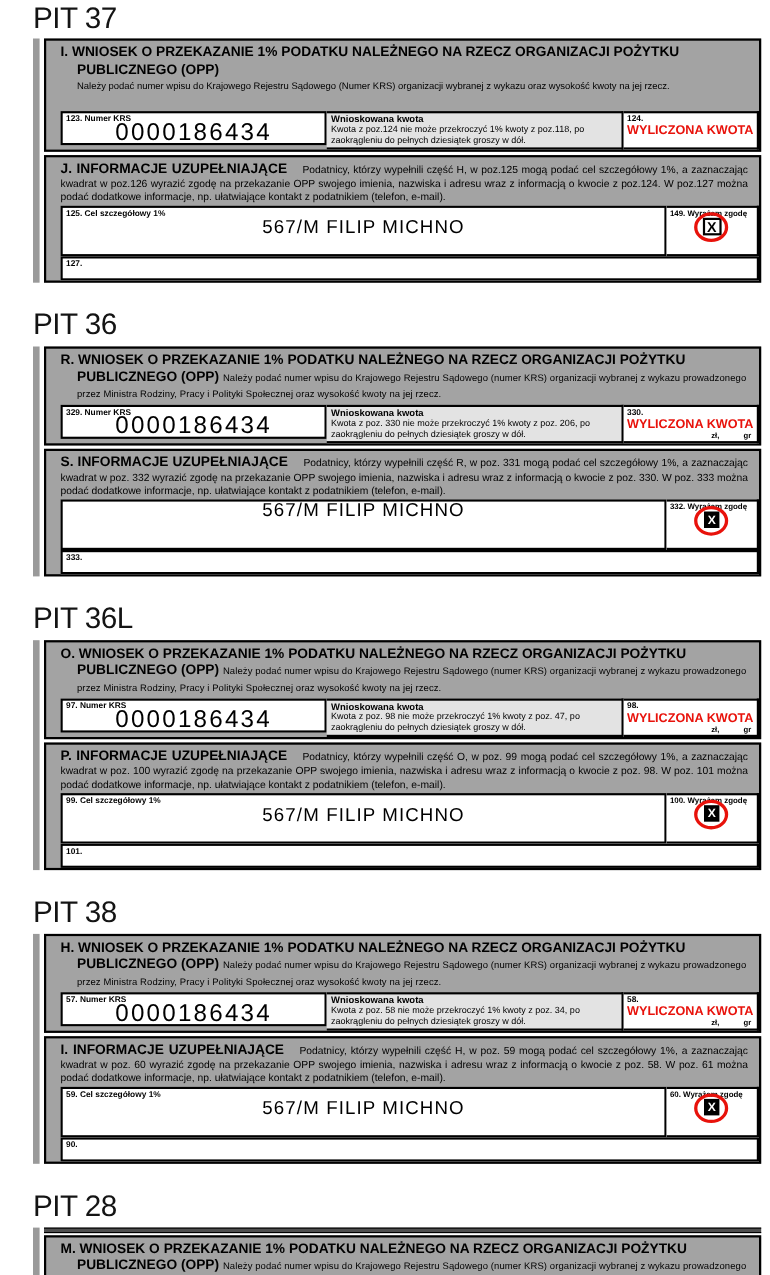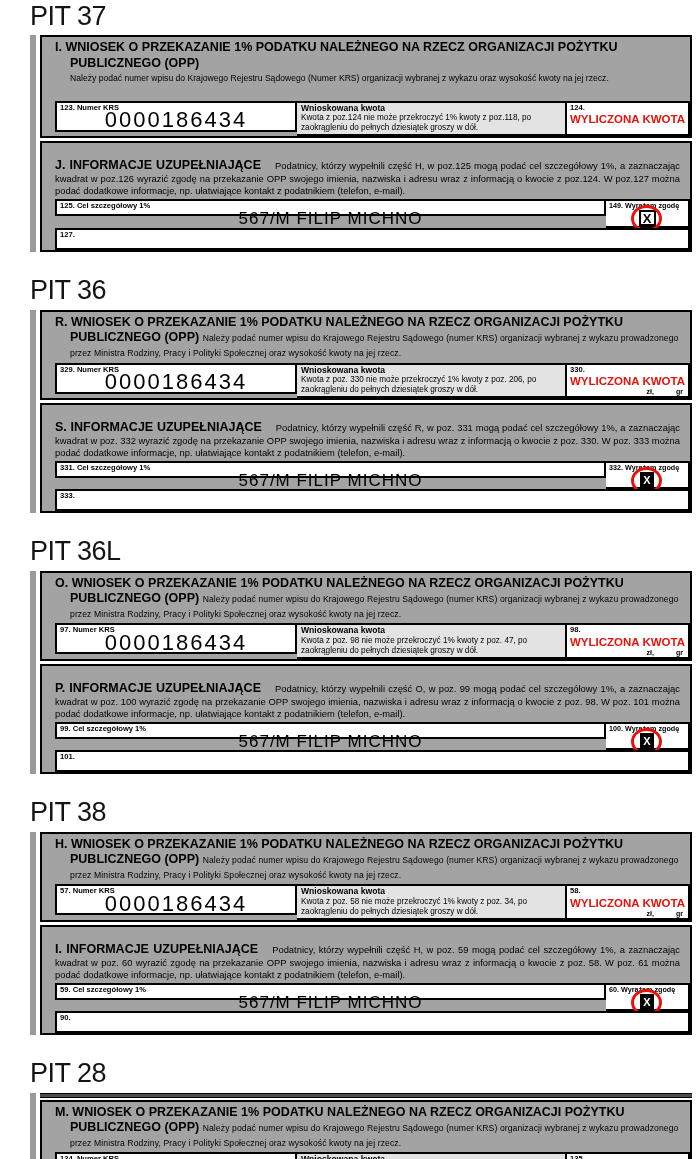--- a/index.html
+++ b/index.html
@@ -30,24 +30,24 @@
   .krs-cell { flex:0 0 242px; height:31px; }
   .krs-value { font-size:22px; letter-spacing:2px; text-align:center; margin-top:-3px; line-height:1; }
   .kwota-cell { flex:0 0 270px; background:#e3e3e3; padding:1px 4px 1px 4px; }
   .kwota-title { font-size:8.6px; font-weight:bold; line-height:1.15; display:block; }
   .kwota-desc { font-size:8.2px; line-height:1.18; display:block; }
   .amount-cell { flex:1 1 auto; }
   .red-text { color:#e8120b; font-weight:bold; font-size:11.5px; line-height:1.1; padding:1px 2px 0 3px; white-space:nowrap; }
   .units { position:absolute; right:5px; bottom:1px; font-size:7px; font-weight:bold; }
   .units span { margin-left:22px; }
 
-  .info-text { margin:0; padding:14px 10px 2px 13px; font-size:9.4px; line-height:1.3; text-align:justify; }
+  .info-text { margin:0; padding:2px 10px 2px 13px; font-size:9.4px; line-height:1.3; text-align:justify; }
   .info-heading { font-size:12.5px; font-weight:bold; padding-right:14px; }
 
-  .cel-cell { flex:1 1 auto; height:17px; }
+  .cel-cell { flex:1 1 auto; height:46px; }
   .cel-value { font-size:17px; text-align:center; margin-top:-2px; letter-spacing:1px; }
   .consent-cell { flex:0 0 84px; }
   .consent-cell .cell-label { font-size:7.2px; white-space:nowrap; }
   .checkbox-wrap { position:relative; width:20px; margin:0 auto; }
   .cb { display:flex; align-items:center; justify-content:center; font-weight:bold; margin:0 auto; }
   .cb-outline { width:17px; height:16px; border:2px solid #000; background:#fff; color:#000; font-size:13px; }
   .cb-filled  { width:14px; height:15px; background:#000; color:#fff; font-size:11px; }
   .red-circle { position:absolute; left:-6px; top:-5px; width:31px; height:27px; border:3px solid #e8120b;
                 border-radius:50%; pointer-events:none; }
   .extra-row .cell { height:22px; }
@@ -126,21 +126,20 @@
             <span class="cell-label">330.</span>
             <div class="red-text">WYLICZONA KWOTA</div>
             <div class="units"><span>zł,</span><span>gr</span></div>
           </div>
         </div>
       </section>
       <section class="box info-box">
         <p class="info-text"><span class="info-heading">S. INFORMACJE UZUPEŁNIAJĄCE</span><span>Podatnicy, którzy wypełnili część R, w poz. 331 mogą podać cel szczegółowy 1%, a zaznaczając kwadrat w poz. 332 wyrazić zgodę na przekazanie OPP swojego imienia, nazwiska i adresu wraz z informacją o kwocie z poz. 330. W poz. 333 można podać dodatkowe informacje, np. ułatwiające kontakt z podatnikiem (telefon, e-mail).</span></p>
         <div class="field-row">
           <div class="cell cel-cell">
-            <span class="cell-label">331. Cel szczegółowy 1%</span>
             <div class="cel-value">567/M FILIP MICHNO</div>
           </div>
           <div class="cell consent-cell">
             <span class="cell-label">332. Wyrażam zgodę</span>
             <div class="checkbox-wrap">
               <span class="cb cb-filled">X</span>
               <span class="red-circle"></span>
             </div>
           </div>
         </div>

